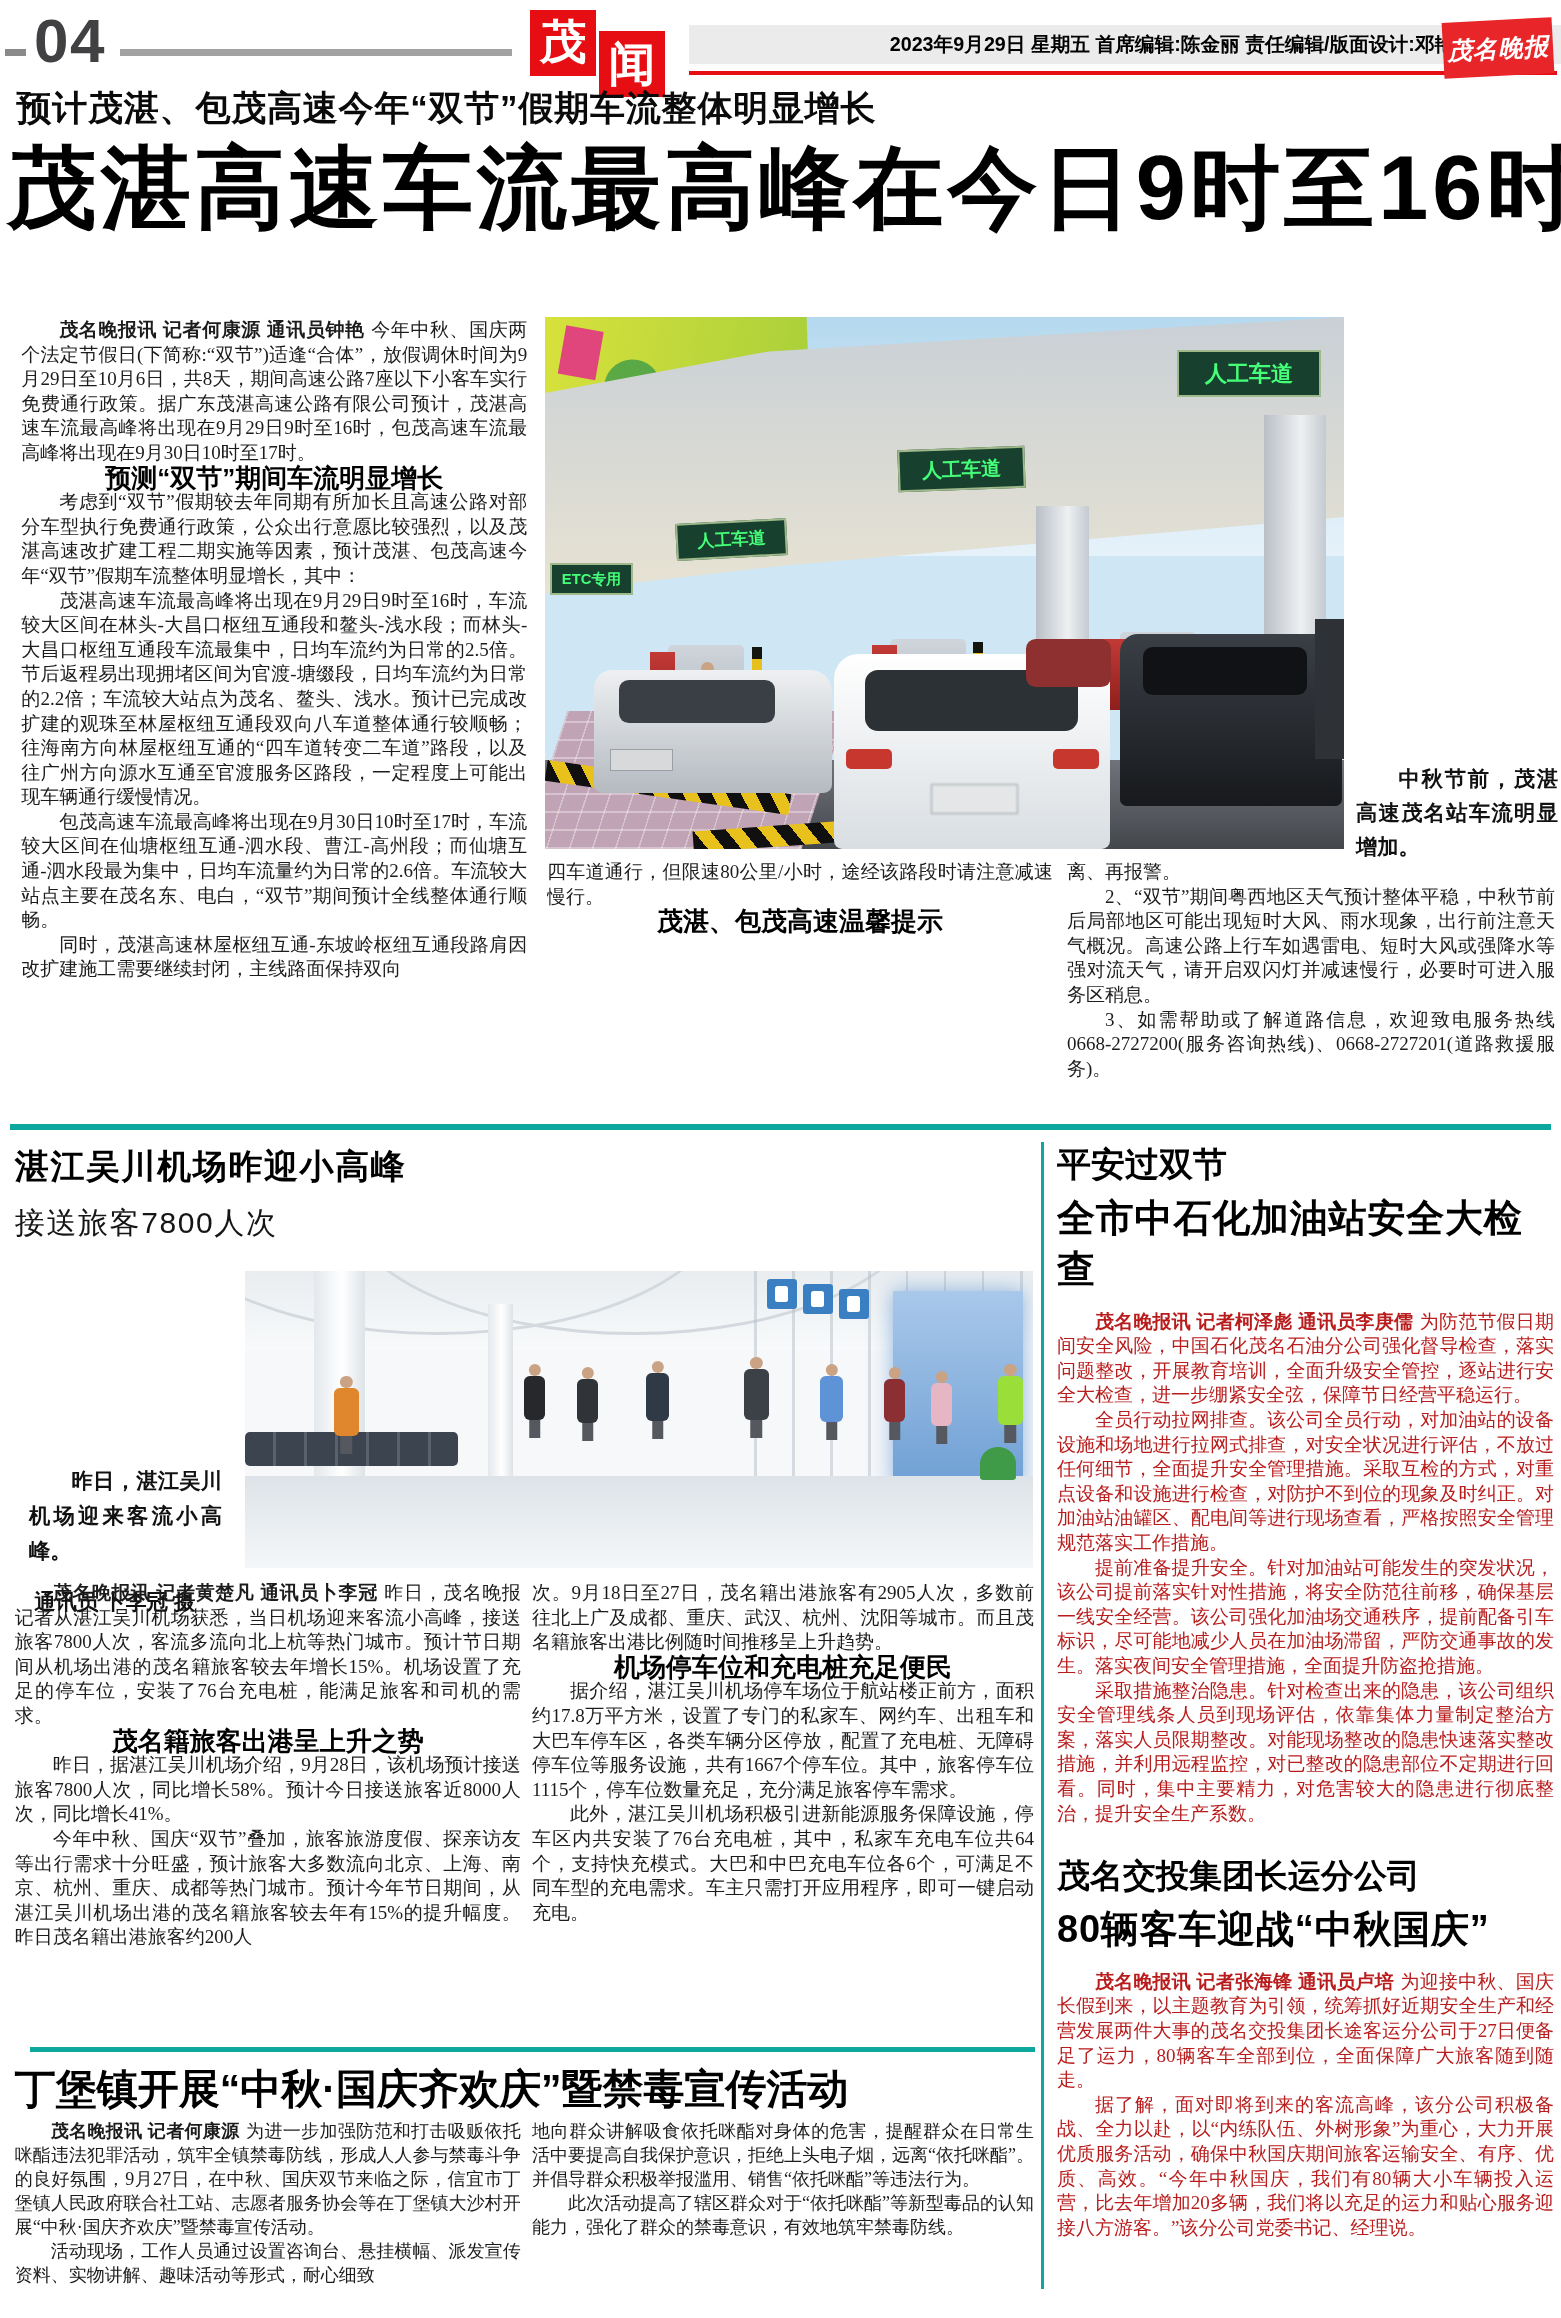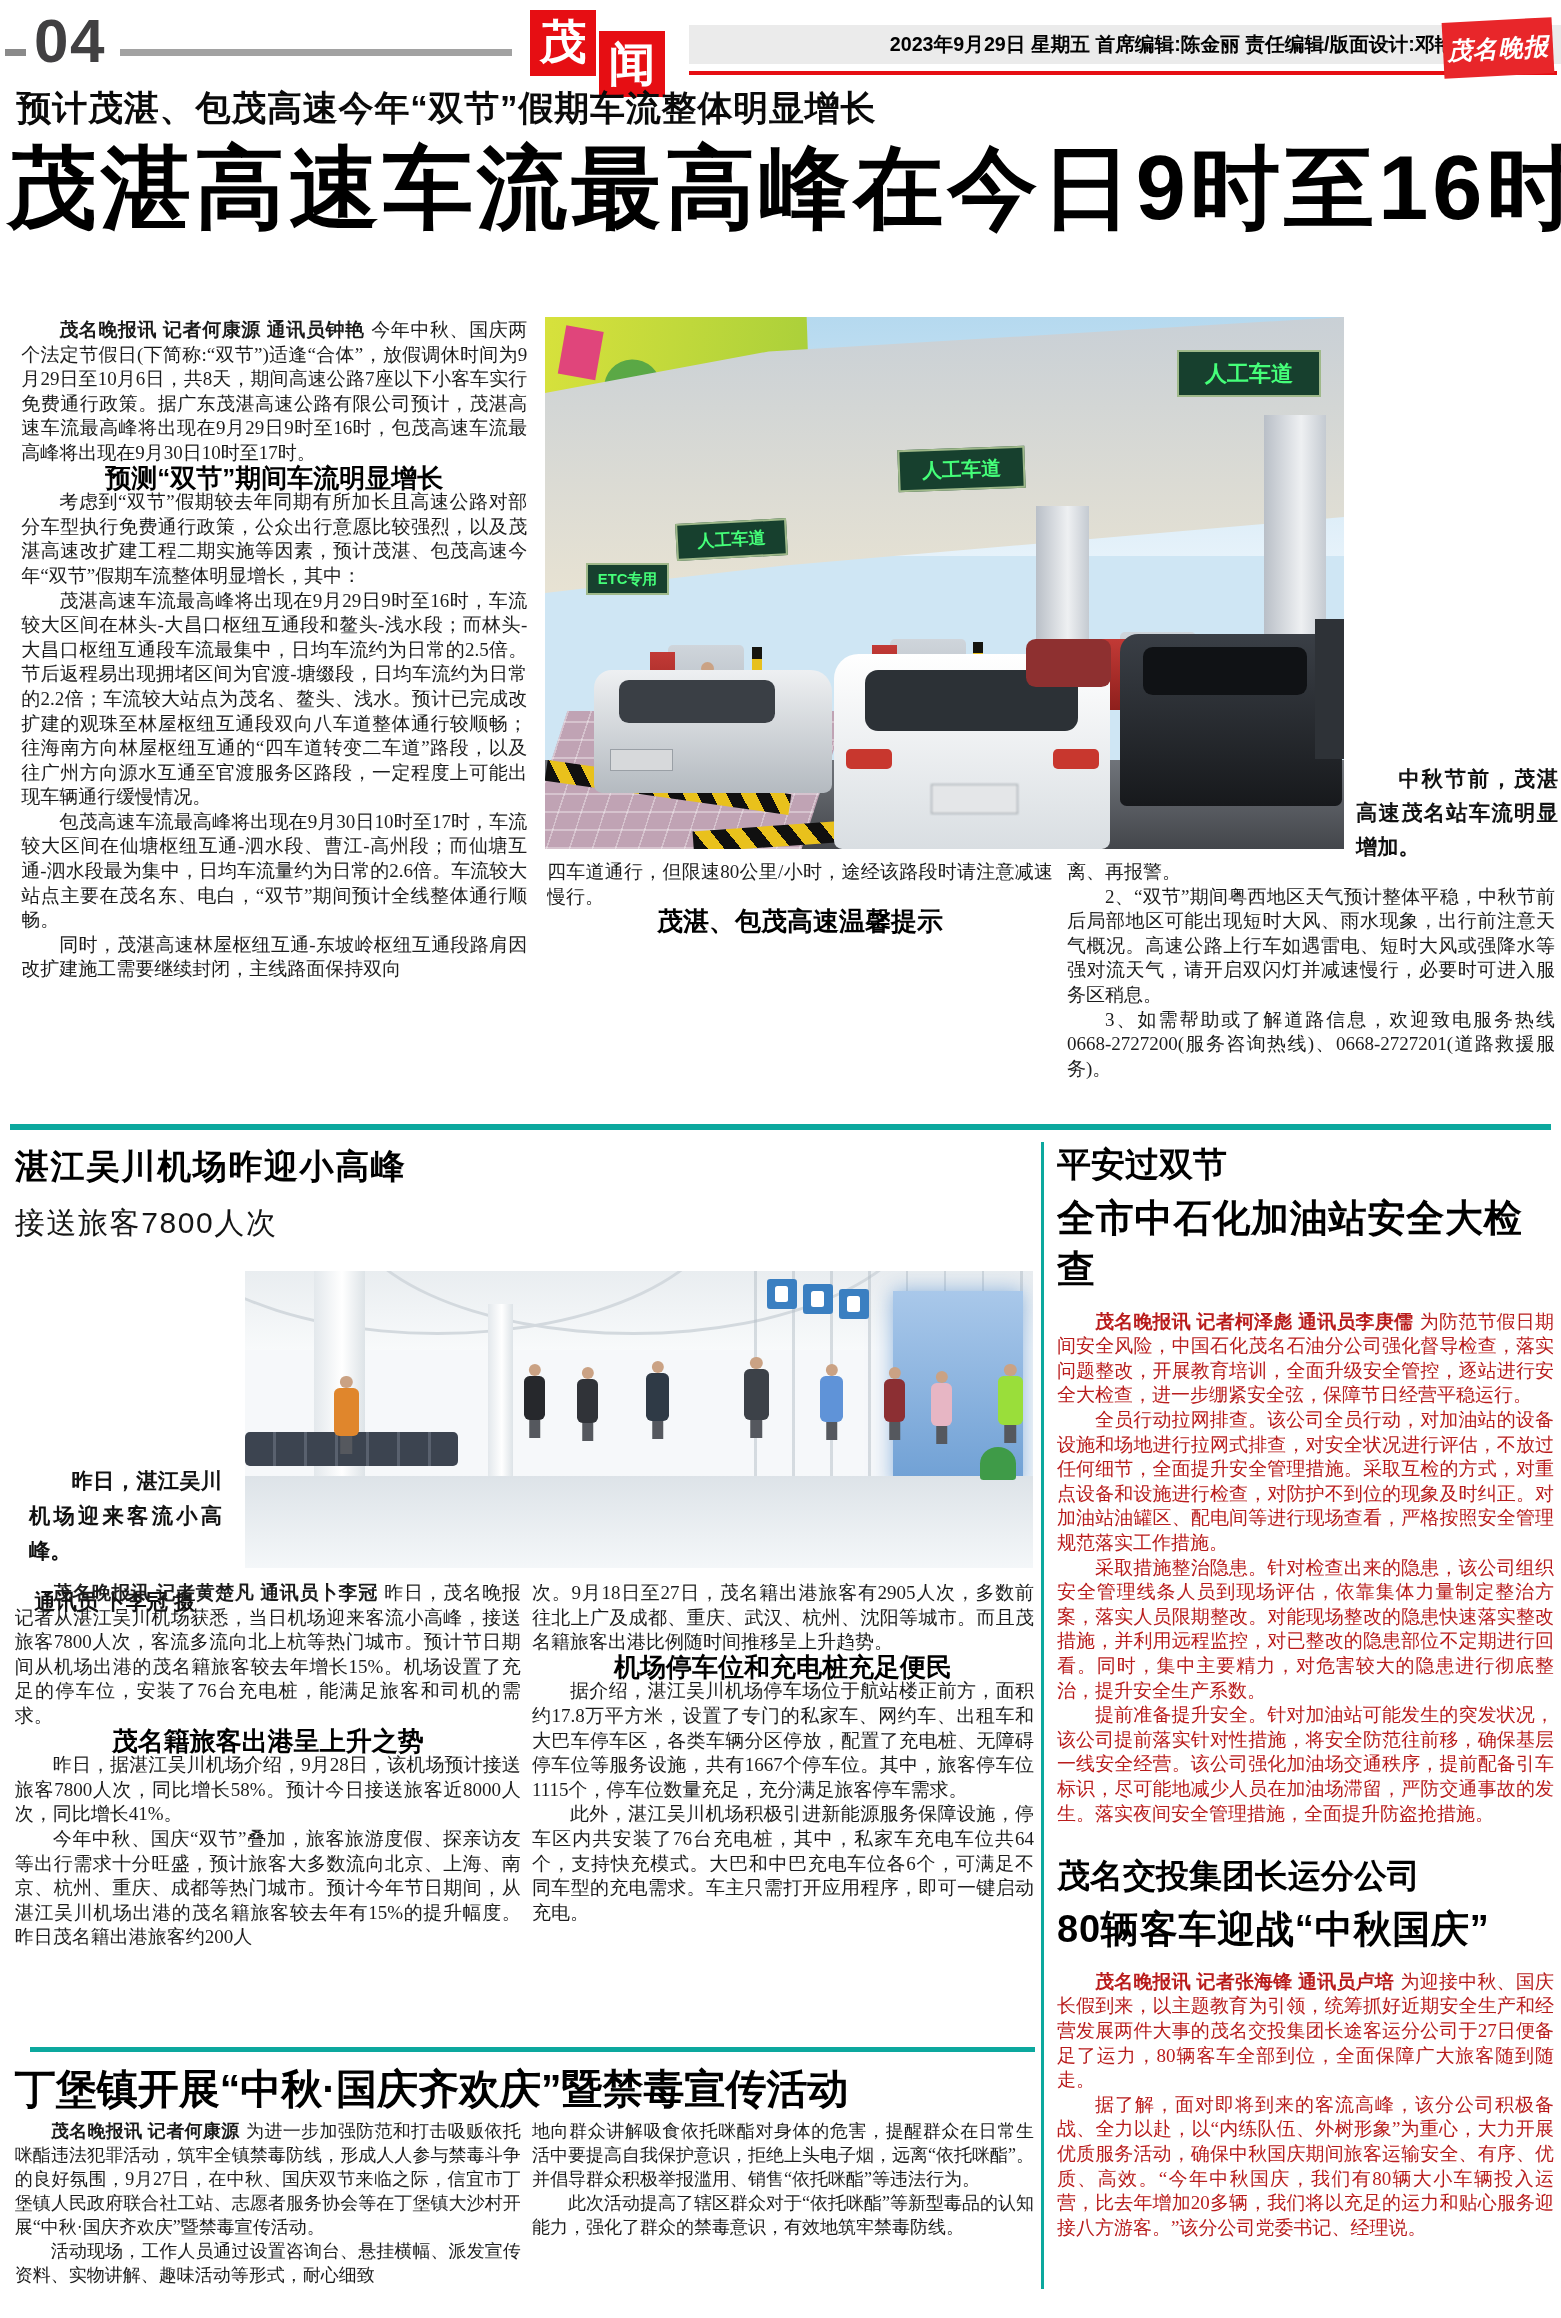--- a/index.html
+++ b/index.html
@@ -136,21 +136,21 @@
     <p class="para ind">同时，茂湛高速林屋枢纽互通-东坡岭枢纽互通段路肩因改扩建施工需要继续封闭，主线路面保持双向</p>
   </div>
 
   <div class="abs photo1">
     <div class="abs p1-sky"></div>
     <div class="abs p1-billboard">
       <div class="abs p1-bb-red"></div>
       <div class="abs p1-bb-grn"></div>
     </div>
     <div class="abs p1-canopy"></div>
-    <div class="abs p1-sign" style="left:4.9px;top:246px;width:79px;height:28px;font-size:14.8px;margin-left:36px;">ETC专用</div>
+    <div class="abs p1-sign" style="left:4.9px;top:246px;width:79px;height:28px;font-size:14.8px;">ETC专用</div>
     <div class="abs p1-sign" style="left:131px;top:204px;width:107px;height:33px;font-size:17px;transform:rotate(-3deg);">人工车道</div>
     <div class="abs p1-sign" style="left:353px;top:131px;width:123px;height:38px;font-size:19.7px;transform:rotate(-2deg);">人工车道</div>
     <div class="abs p1-sign" style="left:632px;top:33px;width:140px;height:43px;font-size:22px;">人工车道</div>
     <div class="abs p1-pillar" style="left:491px;top:189px;width:53px;height:345px;"></div>
     <div class="abs p1-pillar" style="left:719px;top:98px;width:62px;height:435px;"></div>
     <div class="abs p1-booth" style="left:123px;top:328px;"></div>
     <div class="abs p1-booth" style="left:345px;top:322px;"></div>
     <div class="abs p1-booth" style="left:575px;top:315px;"></div>
     <div class="abs p1-banner" style="left:105px;top:335px;"></div>
     <div class="abs p1-banner" style="left:327px;top:328px;"></div>
@@ -255,22 +255,22 @@
     <p class="para ind">此次活动提高了辖区群众对于“依托咪酯”等新型毒品的认知能力，强化了群众的禁毒意识，有效地筑牢禁毒防线。</p>
   </div>
 
   <div class="abs rail">
     <div>
       <p class="kick">平安过双节</p>
       <h2>全市中石化加油站安全大检查</h2>
       <div class="body">
         <p class="para ind"><b class="byl">茂名晚报讯 记者柯泽彪 通讯员李庚儒</b><span>为防范节假日期间安全风险，中国石化茂名石油分公司强化督导检查，落实问题整改，开展教育培训，全面升级安全管控，逐站进行安全大检查，进一步绷紧安全弦，保障节日经营平稳运行。</span></p>
         <p class="para ind">全员行动拉网排查。该公司全员行动，对加油站的设备设施和场地进行拉网式排查，对安全状况进行评估，不放过任何细节，全面提升安全管理措施。采取互检的方式，对重点设备和设施进行检查，对防护不到位的现象及时纠正。对加油站油罐区、配电间等进行现场查看，严格按照安全管理规范落实工作措施。</p>
+        <p class="para ind">提前准备提升安全。针对加油站可能发生的突发状况，该公司提前落实针对性措施，将安全防范往前移，确保基层一线安全经营。该公司强化加油场交通秩序，提前配备引车标识，尽可能地减少人员在加油场滞留，严防交通事故的发生。落实夜间安全管理措施，全面提升防盗抢措施。</p>
         <p class="para ind">采取措施整治隐患。针对检查出来的隐患，该公司组织安全管理线条人员到现场评估，依靠集体力量制定整治方案，落实人员限期整改。对能现场整改的隐患快速落实整改措施，并利用远程监控，对已整改的隐患部位不定期进行回看。同时，集中主要精力，对危害较大的隐患进行彻底整治，提升安全生产系数。</p>
-        <p class="para ind">提前准备提升安全。针对加油站可能发生的突发状况，该公司提前落实针对性措施，将安全防范往前移，确保基层一线安全经营。该公司强化加油场交通秩序，提前配备引车标识，尽可能地减少人员在加油场滞留，严防交通事故的发生。落实夜间安全管理措施，全面提升防盗抢措施。</p>
       </div>
     </div>
     <div class="bus-block">
       <p class="kick" style="font-size:33px;">茂名交投集团长运分公司</p>
       <h2>80辆客车迎战“中秋国庆”</h2>
       <div class="body">
         <p class="para ind"><b class="byl">茂名晚报讯 记者张海锋 通讯员卢培</b><span>为迎接中秋、国庆长假到来，以主题教育为引领，统筹抓好近期安全生产和经营发展两件大事的茂名交投集团长途客运分公司于27日便备足了运力，80辆客车全部到位，全面保障广大旅客随到随走。</span></p>
         <p class="para ind">据了解，面对即将到来的客流高峰，该分公司积极备战、全力以赴，以“内练队伍、外树形象”为重心，大力开展优质服务活动，确保中秋国庆期间旅客运输安全、有序、优质、高效。“今年中秋国庆，我们有80辆大小车辆投入运营，比去年增加20多辆，我们将以充足的运力和贴心服务迎接八方游客。”该分公司党委书记、经理说。</p>
       </div>
     </div>

